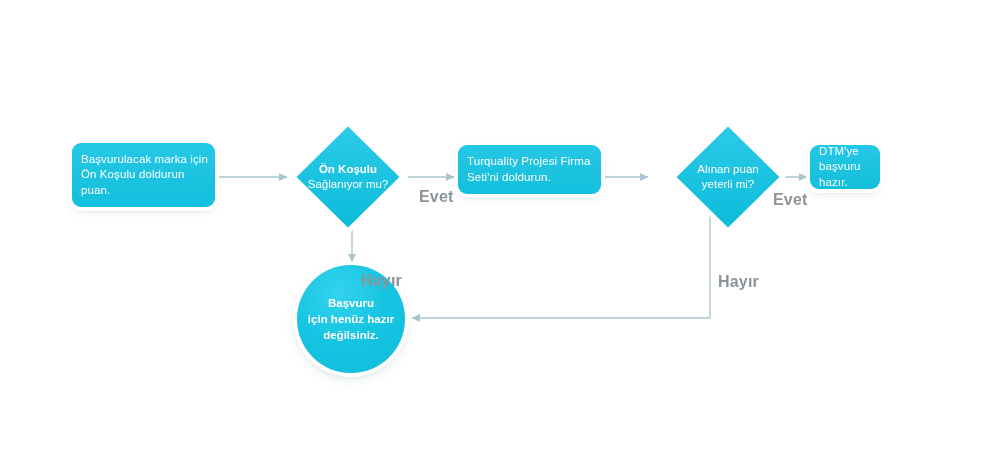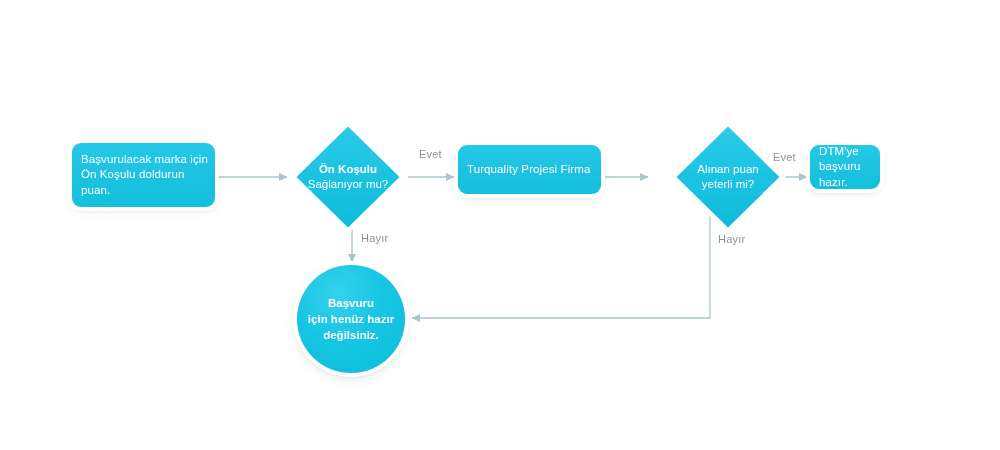--- a/index.html
+++ b/index.html
@@ -105,25 +105,26 @@
     font-size: 11.5px;
     line-height: 16px;
     font-weight: bold;
     white-space: nowrap;
   }
 
   
   .edge-label {
     position: absolute;
     z-index: 4;
-    font-size: 11px;
-    font-weight: normal;
+    font-size: 16px;
+    font-weight: bold;
     color: #8d9499;
     white-space: nowrap;
     letter-spacing: 0.2px;
+    margin-top: 40px;
   }
 </style>
 </head>
 <body>
 
 <div id="canvas">
 
   <svg id="connectors" viewBox="0 0 1000 450" xmlns="http://www.w3.org/2000/svg">
     <defs>
       <marker id="arrowR" markerWidth="9" markerHeight="9" refX="8" refY="4.5" orient="auto" markerUnits="userSpaceOnUse">
@@ -168,20 +169,21 @@
       <polygon points="60,5 115,59 60,113 5,59" fill="url(#diaGrad1)" stroke="#ffffff" stroke-width="5" stroke-linejoin="round"></polygon>
     </svg>
     <div class="dia-label">
       <div class="line b">Ön Koşulu</div>
       <div class="line">Sağlanıyor mu?</div>
     </div>
   </div>
 
   <div class="node proc" style="left:458px; top:145px; width:143px; height:49px;">
     <div class="line">Turquality Projesi Firma</div>
+    <div class="line">Seti'ni doldurun.</div>
   </div>
 
   <div class="node decision" style="left:668px; top:118px; width:120px; height:118px;">
     <svg class="dia-shape" viewBox="0 0 120 118" xmlns="http://www.w3.org/2000/svg">
       <defs>
         <linearGradient id="diaGrad2" x1="0" y1="0" x2="0" y2="1">
           <stop offset="0%" stop-color="#2ccbe9"></stop>
           <stop offset="55%" stop-color="#1ac2e0"></stop>
           <stop offset="100%" stop-color="#0bbcda"></stop>
         </linearGradient>

